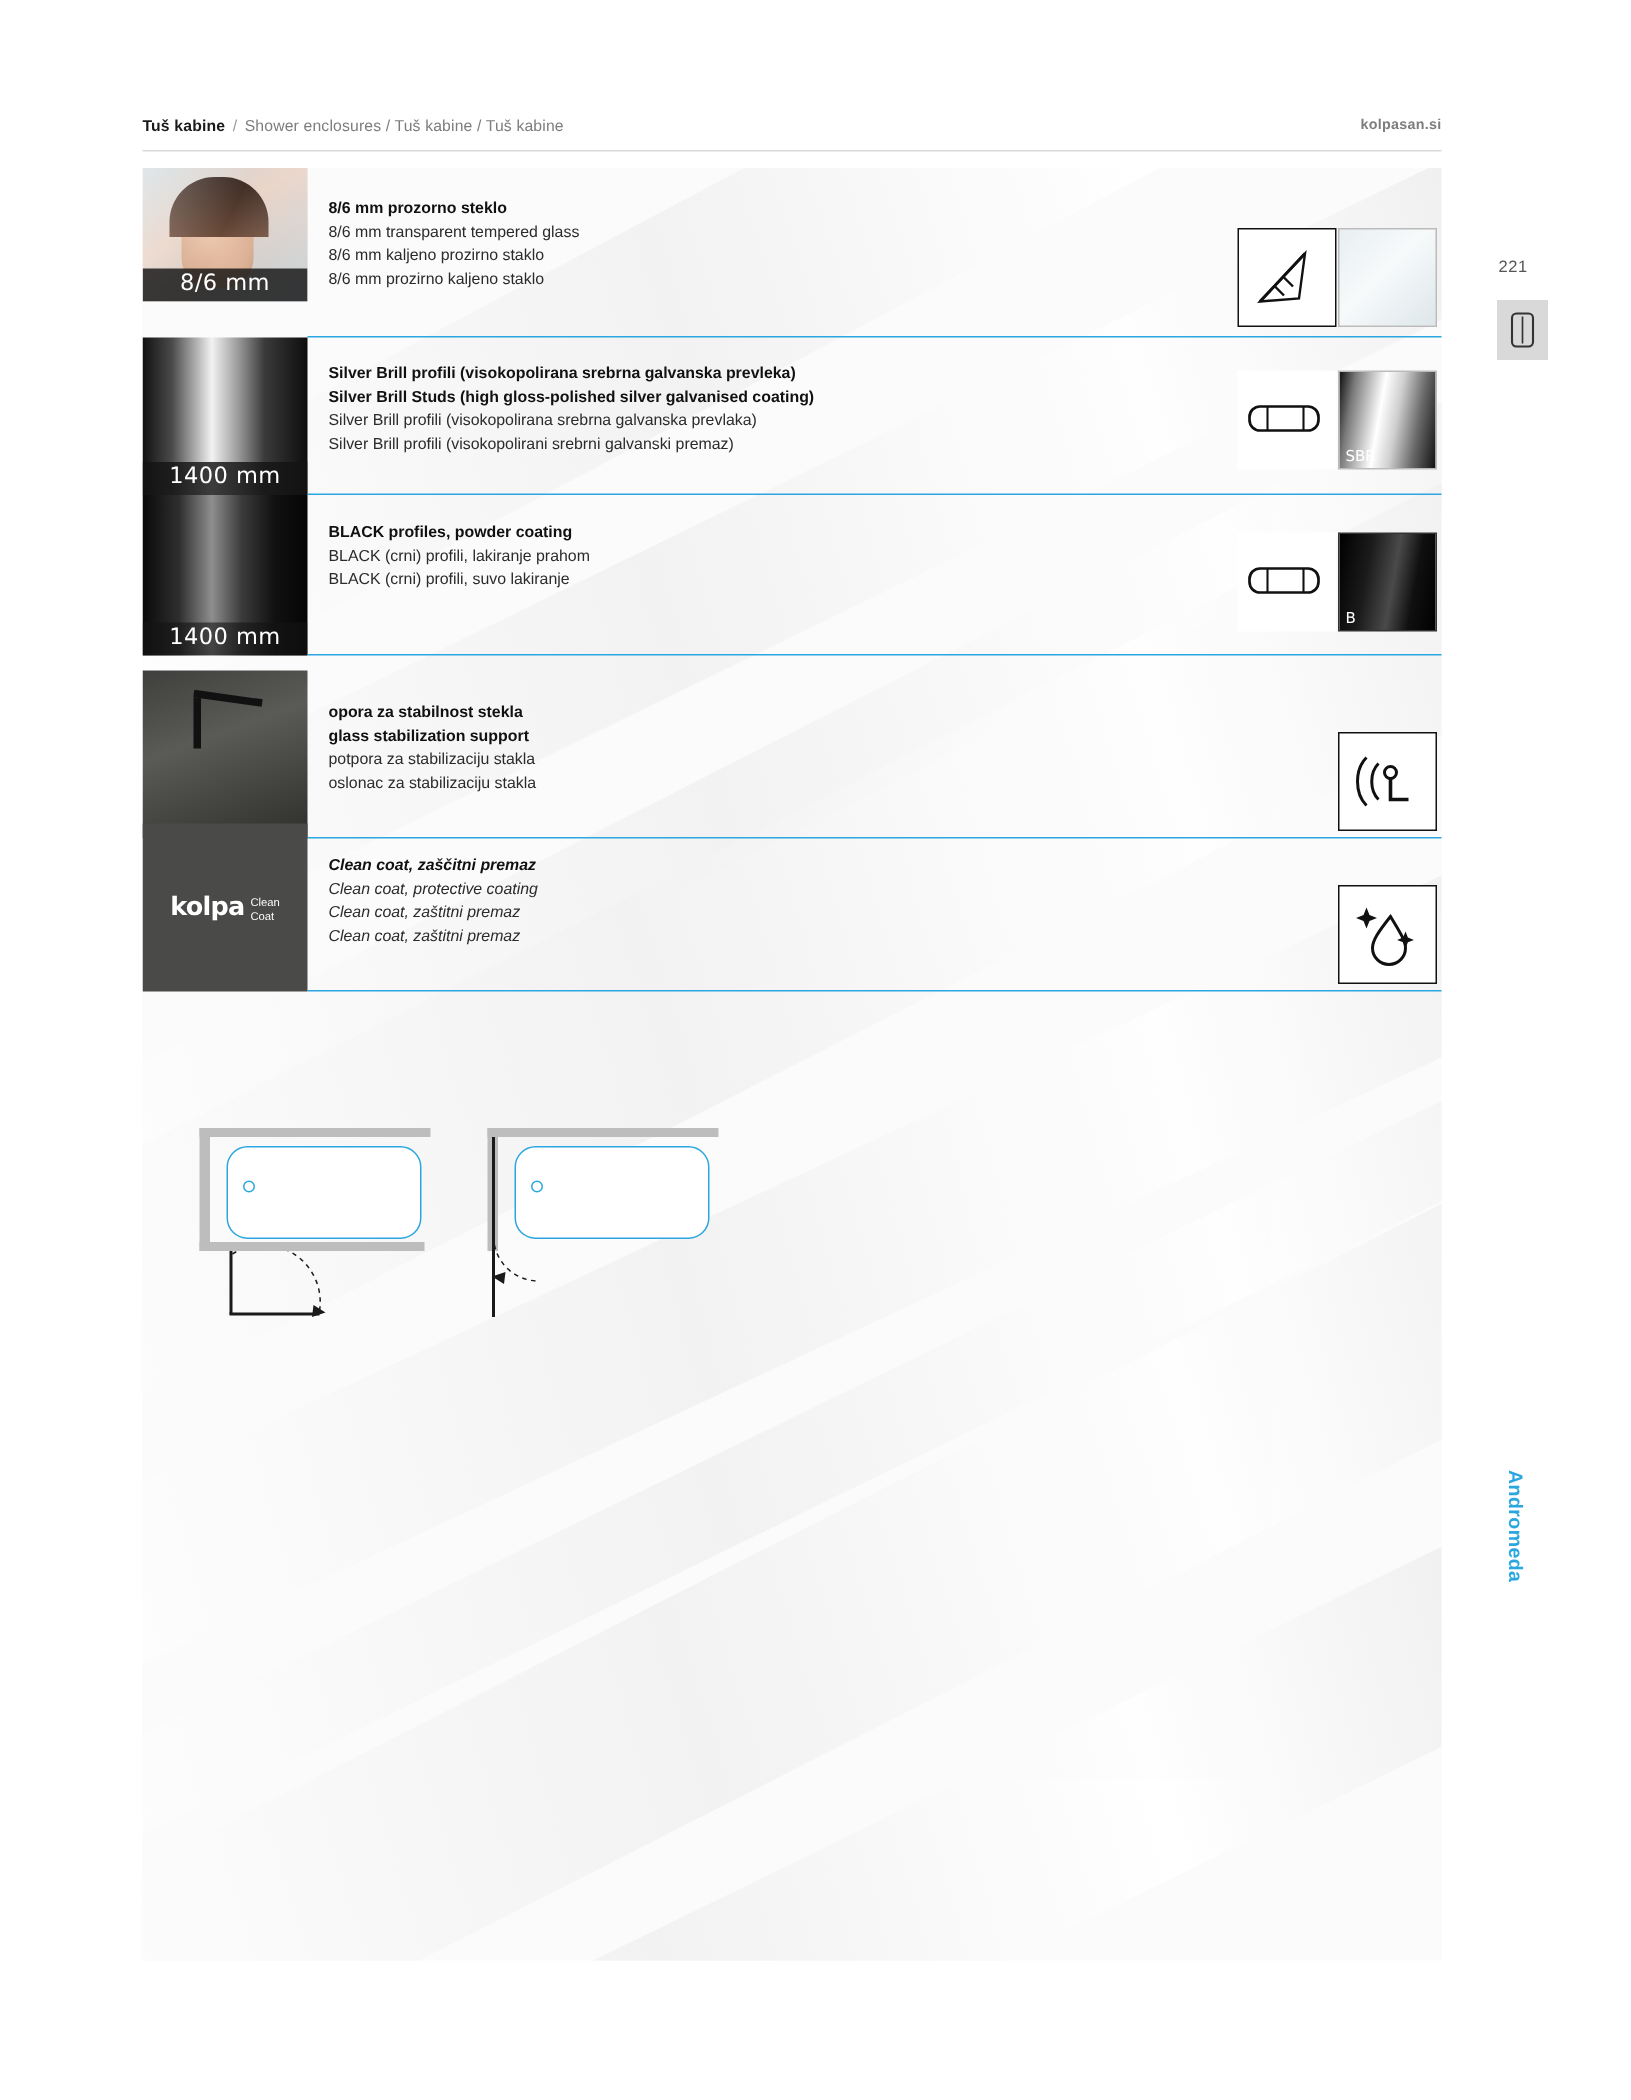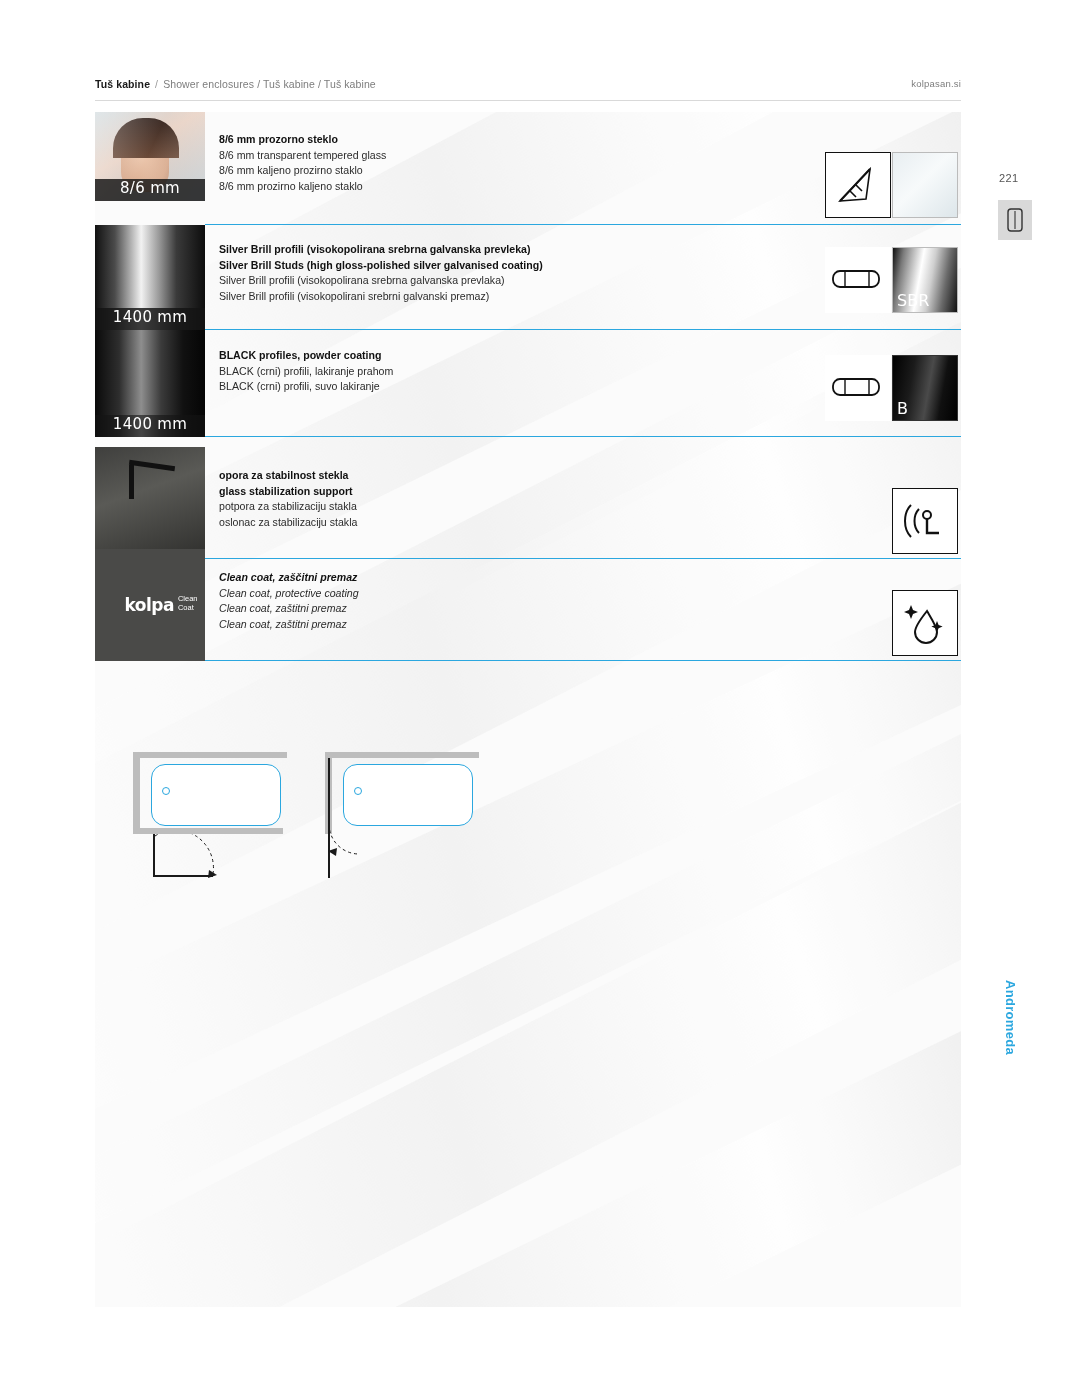--- a/index.html
+++ b/index.html
@@ -41,20 +41,21 @@
     letter-spacing: 0.1px;
     white-space: nowrap;
   }
   .breadcrumb .bc-strong { font-weight: bold; color: #1a1a1a; }
   .breadcrumb .bc-sep { color: #9a9a9a; margin: 0 2px; }
   .breadcrumb .bc-light { color: #7d7d7d; }
   .site-url {
     font-size: 9.5px;
     color: #7d7d7d;
     letter-spacing: 0.2px;
+    font-weight: bold;
   }
 
   
   #canvas {
     position: absolute;
     left: 95px; top: 112px;
     width: 866px; height: 1195px;
     background: #fbfbfb;
     overflow: hidden;
   }
@@ -130,21 +131,21 @@
   }
   .swatch {
     position: absolute;
     width: 66px; height: 66px;
     border: 1px solid #bbb;
     box-sizing: border-box;
   }
   .swatch .swatch-label {
     position: absolute;
     left: 4px; bottom: 2px;
-    font-size: 16px;
+    font-size: 10px;
     font-family: "DejaVu Sans", sans-serif;
   }
 
   
   #plans { position: absolute; left: 0; top: 0; width: 866px; height: 200px; }
   .plan { position: absolute; }
   .plan .wall {
     position: absolute;
     background: #bdbdbd;
   }
@@ -192,24 +193,23 @@
     letter-spacing: 0.3px;
   }
 
   
   .kolpa-logo {
     position: absolute;
     left: 50%;
     top: 50%;
     transform: translate(-50%, -50%);
     display: flex;
-    align-items: flex-start;
+    align-items: flex-end;
     gap: 4px;
     white-space: nowrap;
-    margin-left: 11px;
   }
   .kolpa-logo .k-word {
     color: #fff;
     font-size: 17px;
     font-weight: bold;
     letter-spacing: -0.5px;
     font-family: "DejaVu Sans", sans-serif;
   }
   .kolpa-logo .k-sub {
     color: #fff;

